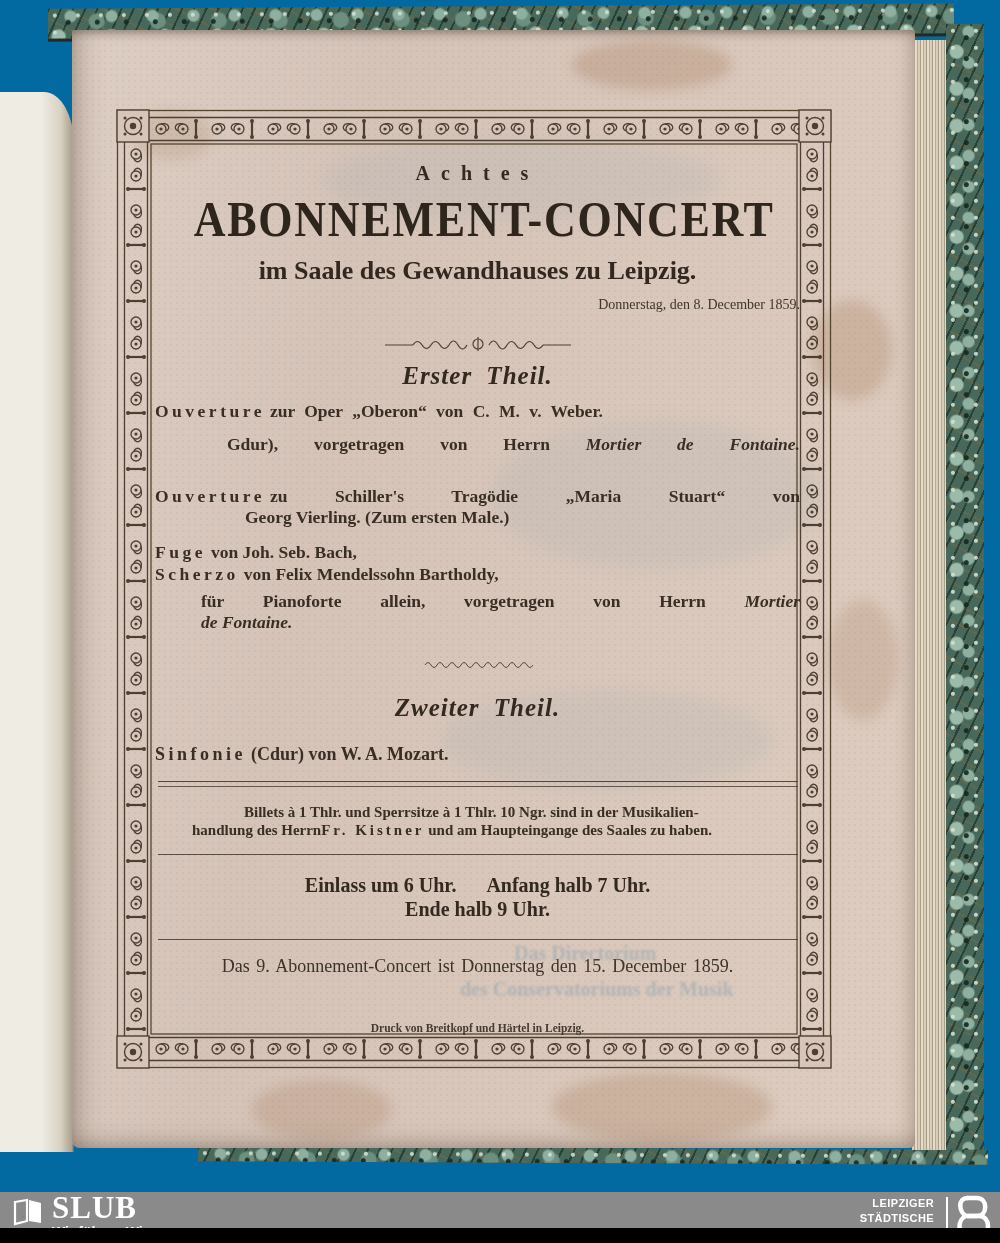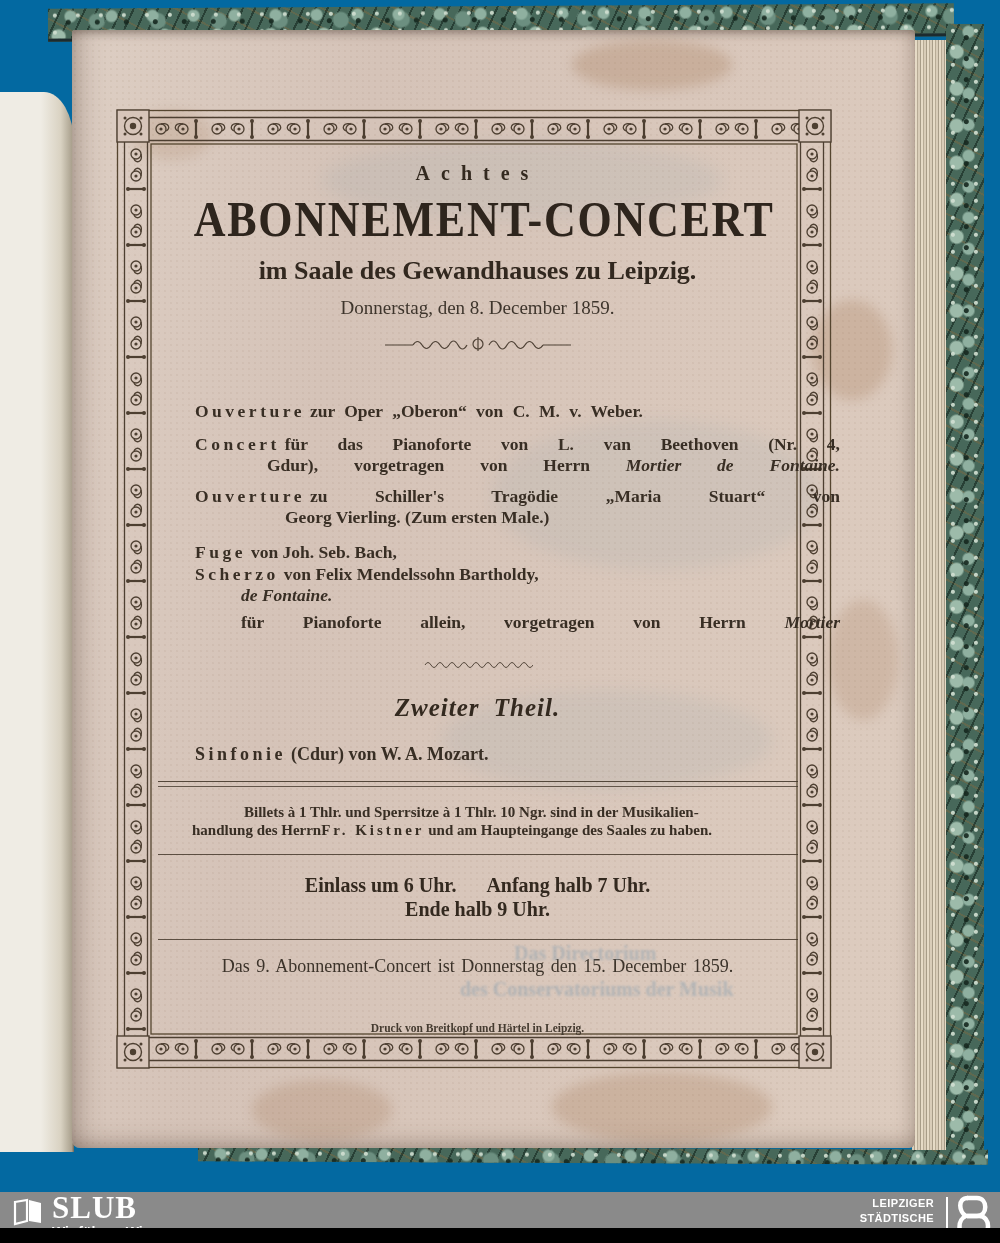--- a/index.html
+++ b/index.html
@@ -41,23 +41,23 @@
     border-radius:3px 3px 6px 8px;}
   .stain{position:absolute;border-radius:50%;filter:blur(6px);}
   .ghost-blob{position:absolute;border-radius:50%;filter:blur(8px);background:rgba(142,162,172,.14);}
   
   .blk{position:absolute;left:83px;width:645px;color:#3a3028;}
   .center{text-align:center;}
   .achtes{font-size:20px;font-weight:bold;letter-spacing:11px;color:#33291f;}
   .maintitle{font-size:50px;font-weight:bold;letter-spacing:2px;color:#2e251d;
              transform:scaleX(.88);transform-origin:center;white-space:nowrap;}
   .saale{font-size:26px;font-weight:bold;color:#32281f;}
-  .dateline{font-size:19px;color:#3e352c;}
+  .dateline{font-size:14px;color:#3e352c;text-align:right;}
   .theil{font-size:25px;font-weight:bold;font-style:italic;letter-spacing:1px;word-spacing:7px;color:#33291f;}
-  .prog{font-size:17.5px;font-weight:bold;line-height:21px;color:#382e24;margin-left:40px;}
+  .prog{font-size:17.5px;font-weight:bold;line-height:21px;color:#382e24;}
   .prog .lead{letter-spacing:3.5px;padding-right:5px;}
   .jst{text-align:justify;text-align-last:justify;}
   .ws{word-spacing:5px;}
   .ind1{padding-left:72px;box-sizing:border-box;}
   .ind2{padding-left:90px;box-sizing:border-box;}
   .ind3{padding-left:46px;box-sizing:border-box;}
   .billets{font-size:15px;font-weight:bold;line-height:17.5px;color:#382e24;text-indent:52px;margin-left:37px;}
   .kist{letter-spacing:3px;}
   .einlass{font-size:20px;font-weight:bold;color:#33291f;line-height:24px;}
   .gap{display:inline-block;width:30px;}
@@ -204,43 +204,43 @@
         <g stroke="#4f4236" fill="none" stroke-width="1.2">
           <path d="M2 9 H30 M160 9 H188"></path>
           <path d="M30 9 q4.5 -7 9 0 q4.5 7 9 0 q4.5 -7 9 0 q4.5 7 9 0 q4.5 -8 9 0 q4.5 8 9 0"></path>
           <path d="M106 9 q4.5 -8 9 0 q4.5 8 9 0 q4.5 -7 9 0 q4.5 7 9 0 q4.5 -7 9 0 q4.5 7 9 0"></path>
           <circle cx="95" cy="8" r="5"></circle>
             <line x1="95" y1="1" x2="95" y2="15"></line>
         </g>
       </svg>
     </div>
 
+    <div class="blk center theil" style="top:332px">Erster Theil.</div>
 
     <div class="blk prog ws" style="top:371px">
       <span class="lead">Ouverture</span><span>zur Oper „Oberon“ von C. M. v. Weber.</span>
     </div>
 
     <div class="blk prog" style="top:404px">
-      <div class="jst"><span class="lead">Concert</span><span>für das Pianoforte von L. van Beethoven (Nr. 4,</span></div>
       <div class="ind1 jst"><span>Gdur), vorgetragen von Herrn </span><i>Mortier de Fontaine.</i></div>
     </div>
 
     <div class="blk prog" style="top:512px">
       <span class="lead">Fuge</span><span>von Joh. Seb. Bach,</span>
     </div>
 
     <div class="blk prog" style="top:456px">
       <div class="jst"><span class="lead">Ouverture</span><span>zu Schiller's Tragödie „Maria Stuart“ von</span></div>
       <div class="ind2">Georg Vierling. (Zum ersten Male.)</div>
     </div>
 
     <div class="blk prog" style="top:534px">
       <div><span class="lead">Scherzo</span><span>von Felix Mendelssohn Bartholdy,</span></div>
+      <div class="ind3 jst" style="margin-top:6px"><span>für Pianoforte allein, vorgetragen von Herrn </span><i>Mortier</i></div>
       <div class="ind3"><i>de Fontaine.</i></div>
-      <div class="ind3 jst" style="margin-top:6px"><span>für Pianoforte allein, vorgetragen von Herrn </span><i>Mortier</i></div>
     </div>
 
     <div class="blk" style="top:626px;text-align:center">
       <svg width="110" height="10" viewBox="0 0 110 10" style="display:inline-block">
         <path d="M2 5 q3 -5 6 0 q3 5 6 0 q3 -5 6 0 q3 5 6 0 q3 -5 6 0 q3 5 6 0 q3 -5 6 0 q3 5 6 0 q3 -5 6 0 q3 5 6 0 q3 -5 6 0 q3 5 6 0 q3 -5 6 0 q3 5 6 0 q3 -5 6 0 q3 5 6 0 q3 -5 6 0 q3 5 6 0" stroke="#55483c" fill="none" stroke-width="1"></path>
       </svg>
     </div>
 
     <div class="blk prog" style="top:714px;font-size:18px">
       <span class="lead">Sinfonie</span><span>(Cdur) von W. A. Mozart.</span>

